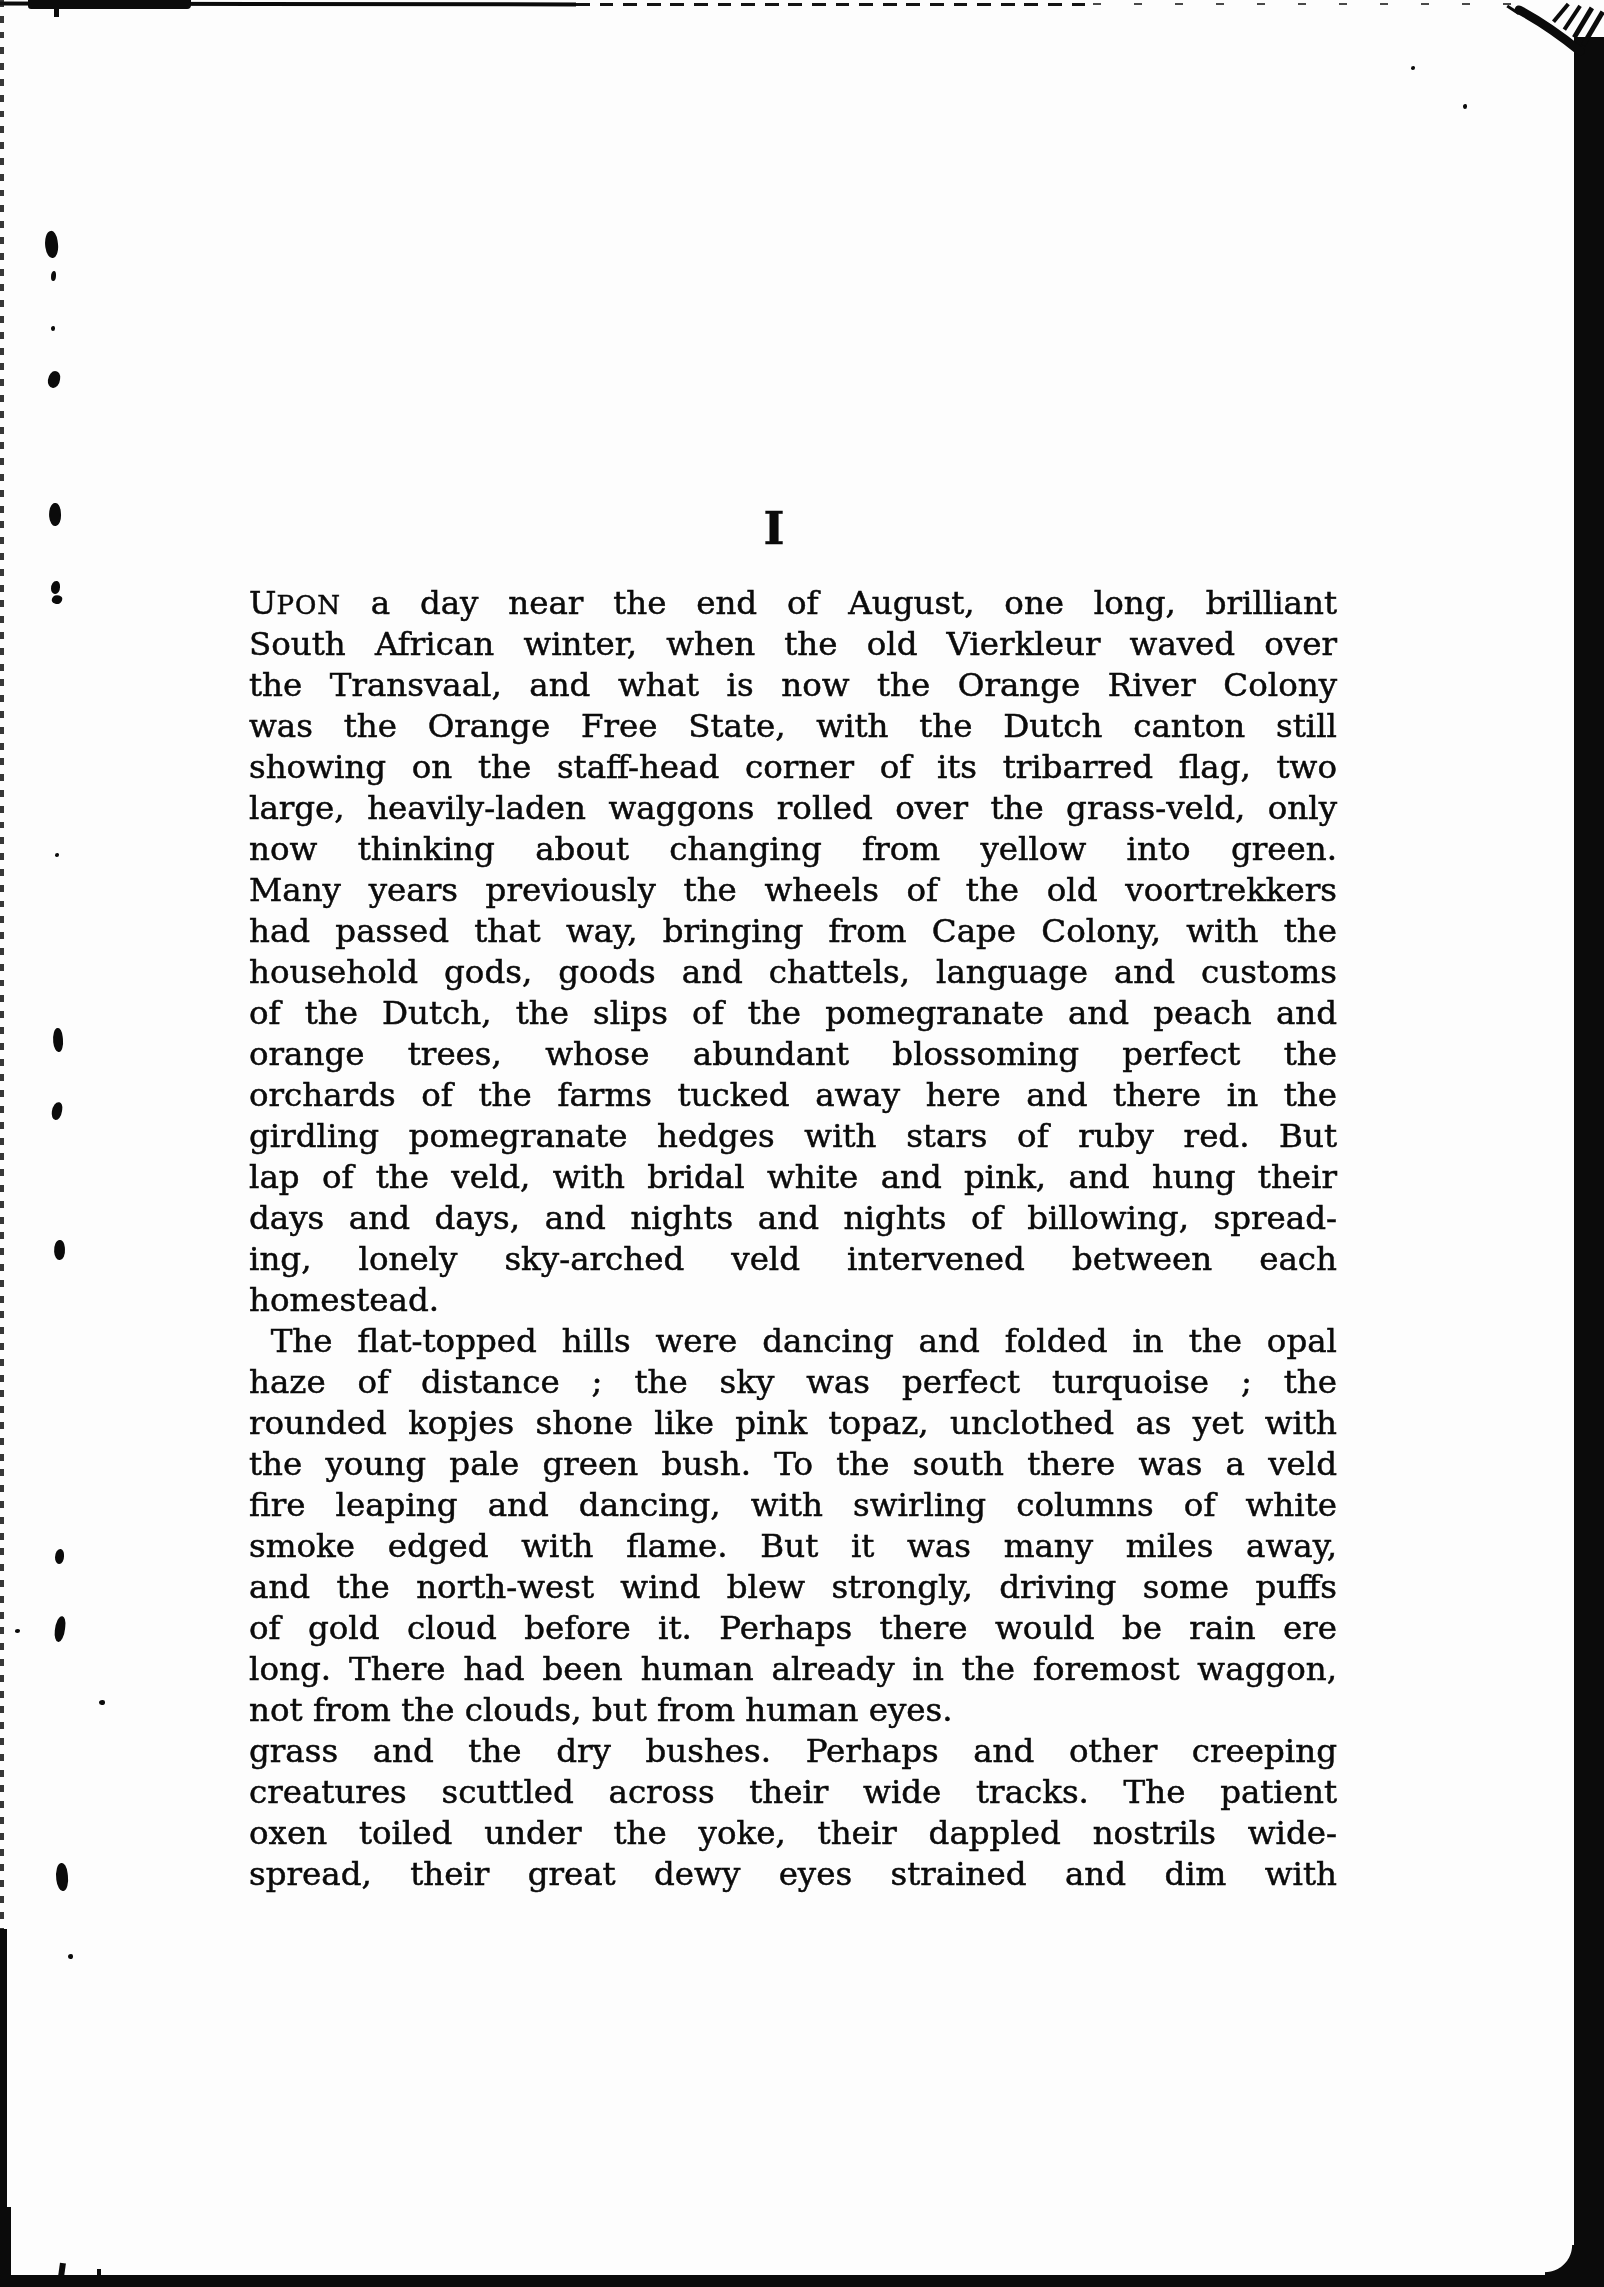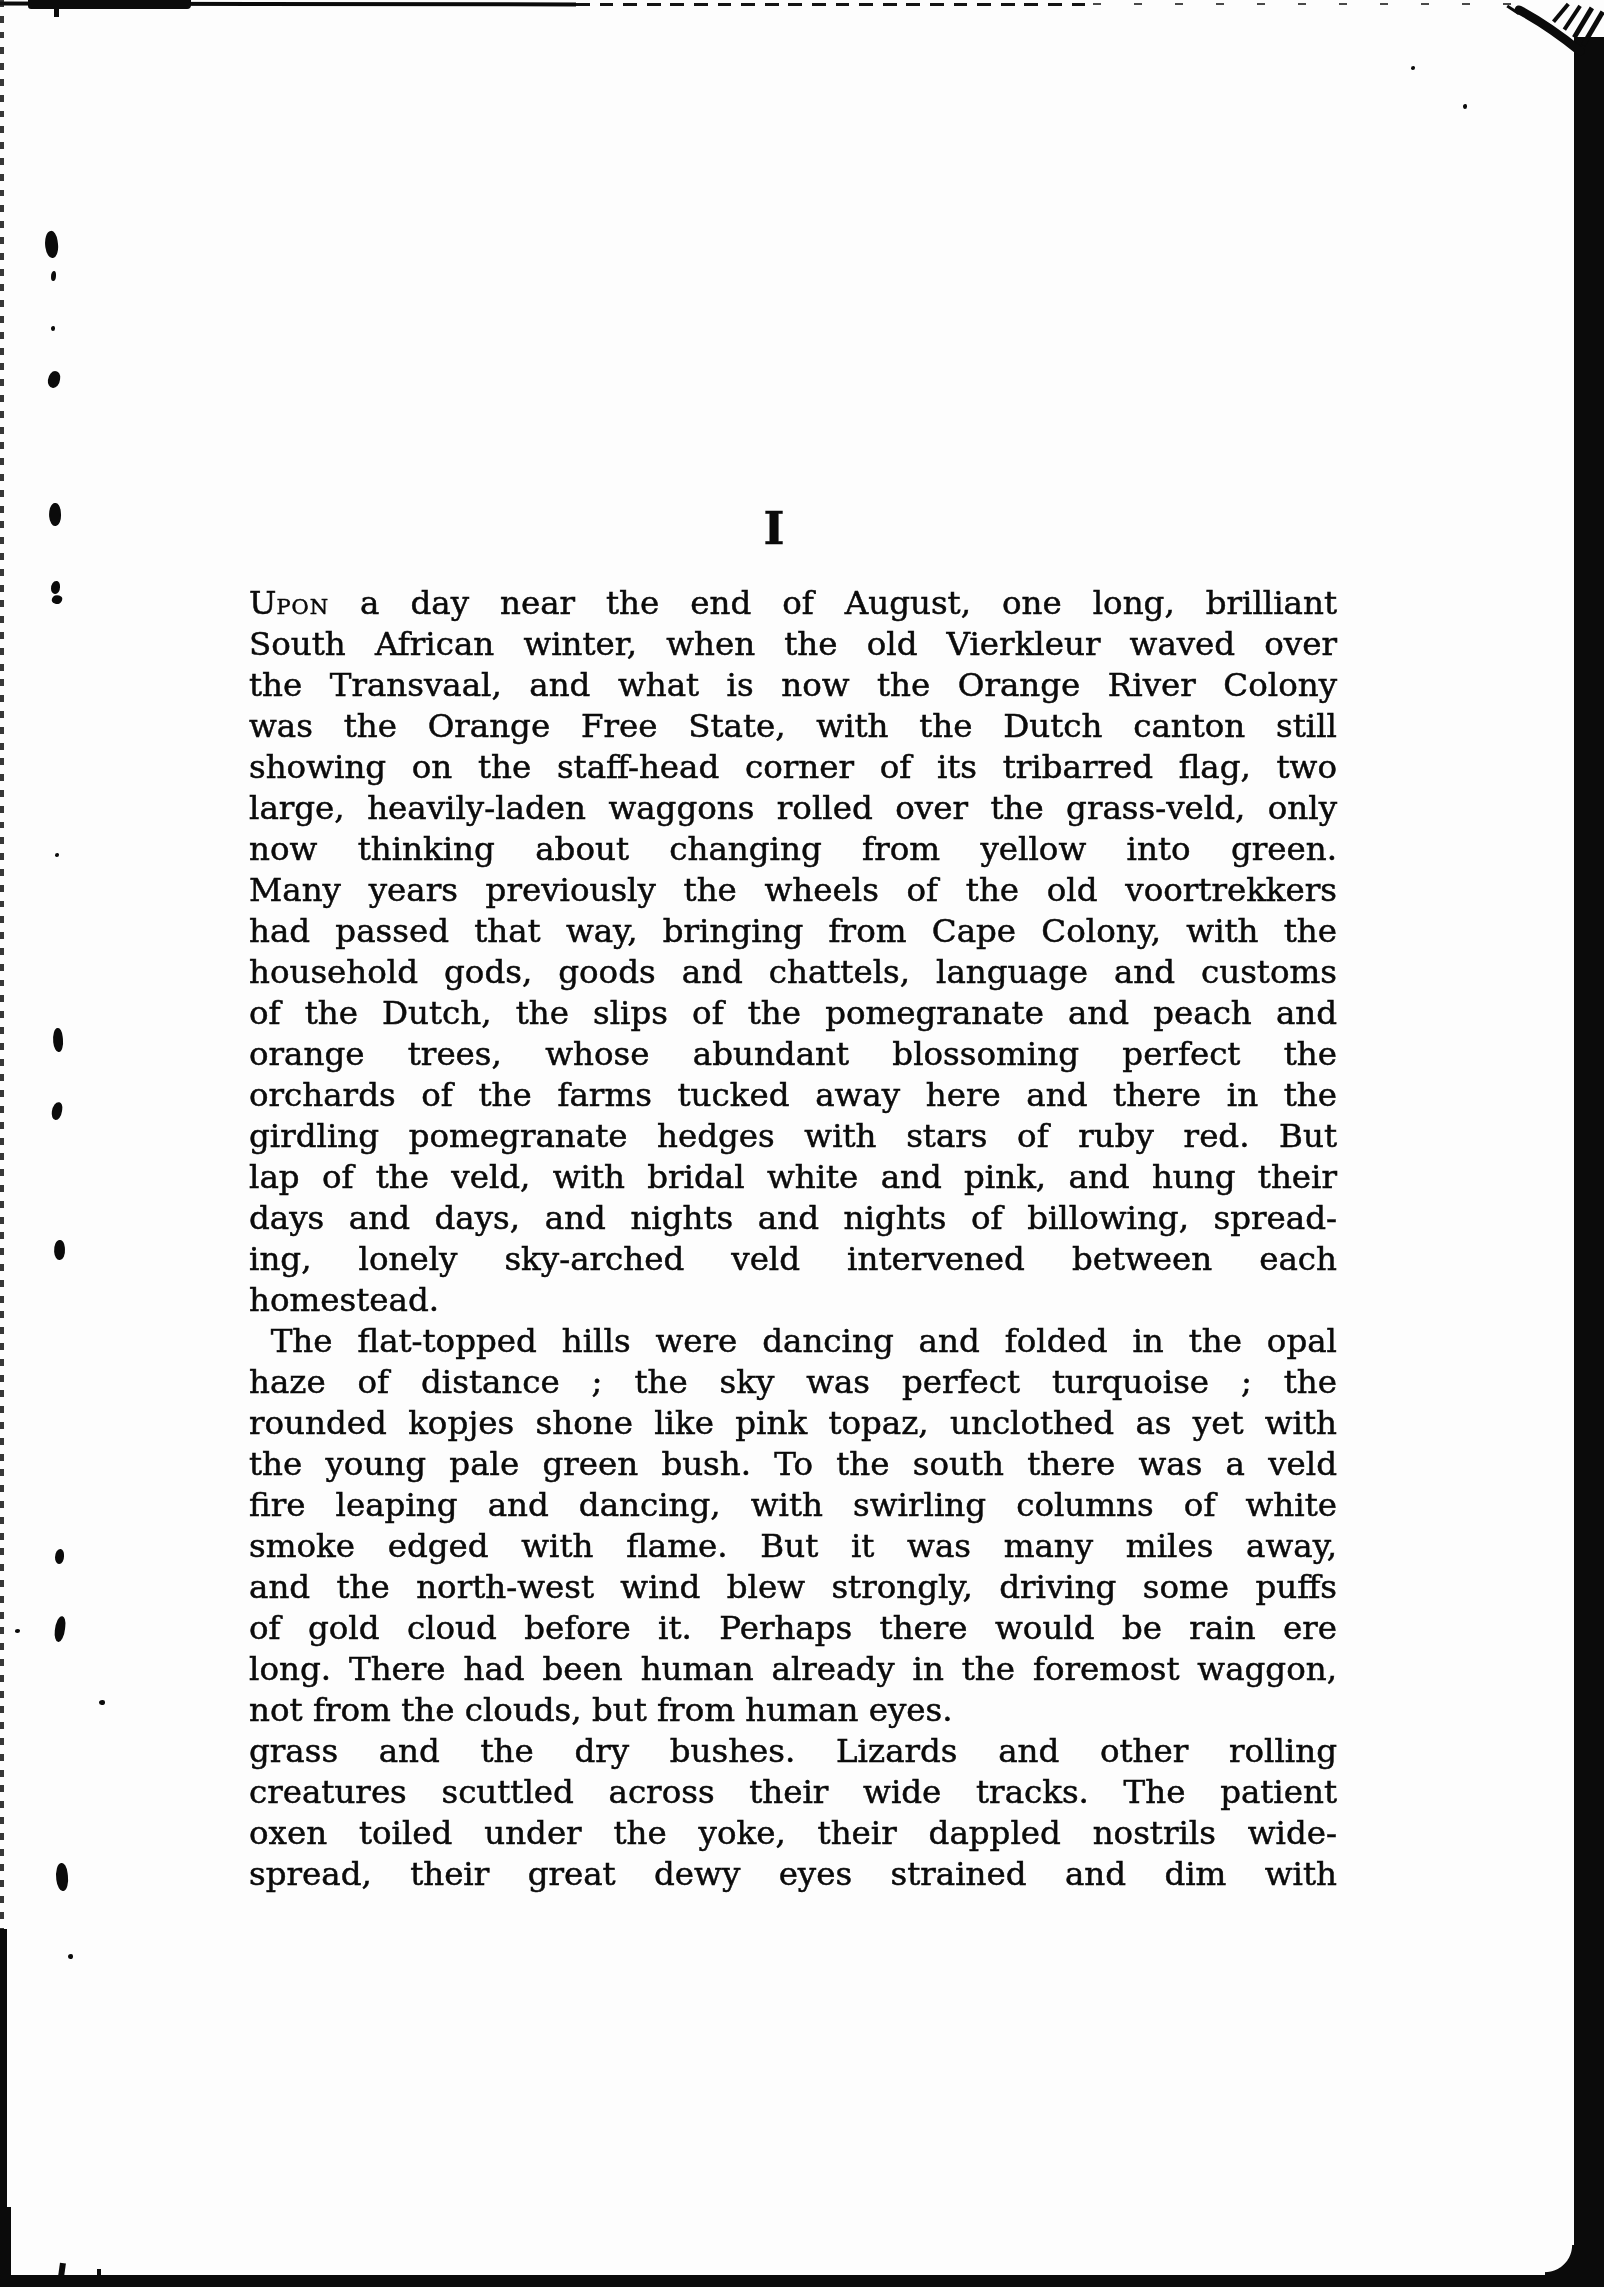--- a/index.html
+++ b/index.html
@@ -40,21 +40,21 @@
     font-size: 32.5px;
     line-height: 41px;
     height: 41px;
     text-align: justify;
     text-align-last: justify;
     white-space: nowrap;
   }
   .line.flush-left { text-align-last: left; }
   .line.indented { text-indent: 21.7px; }
   .lead-cap { font-size: 32.5px; }
-  .lead-sc { font-size: 21px; letter-spacing: 1px; }
+  .lead-sc { font-size: 26px; letter-spacing: 1px; }
 
   
   .art { position: absolute; background: #0b0b0b; }
 
   .top-bar-solid   { left: 0; top: 2px; width: 576px; height: 3.9px; transform: rotate(0.08deg); }
   .top-bar-dash    { left: 576px; top: 3px; width: 517px; height: 3px;
                      background: repeating-linear-gradient(to right, #141414 0 13.8px, transparent 13.8px 23.6px); }
   .top-bar-sparse  { left: 1093px; top: 3px; width: 424px; height: 2px; opacity: .8;
                      background: repeating-linear-gradient(to right, #1c1c1c 0 7.9px, transparent 7.9px 41px); }
   .top-corner-blob { left: 27.6px; top: 0; width: 163px; height: 8.9px; border-radius: 0 0 3.9px 3px; }
@@ -107,21 +107,21 @@
       <div class="line indented">The flat-topped hills were dancing and folded in the opal</div>
       <div class="line">haze of distance ; the sky was perfect turquoise ; the</div>
       <div class="line">rounded kopjes shone like pink topaz, unclothed as yet with</div>
       <div class="line">the young pale green bush.  To the south there was a veld</div>
       <div class="line">fire leaping and dancing, with swirling columns of white</div>
       <div class="line">smoke edged with flame.  But it was many miles away,</div>
       <div class="line">and the north-west wind blew strongly, driving some puffs</div>
       <div class="line">of gold cloud before it.  Perhaps there would be rain ere</div>
       <div class="line">long.  There had been human already in the foremost waggon,</div>
       <div class="line flush-left">not from the clouds, but from human eyes.</div>
-      <div class="line">grass and the dry bushes.  Lizards and other rolling</div>
+      <div class="line">grass and the dry bushes.  Perhaps and other creeping</div>
       <div class="line">creatures scuttled across their wide tracks.  The patient</div>
       <div class="line">oxen toiled under the yoke, their dappled nostrils wide-</div>
       <div class="line">spread, their great dewy eyes strained and dim with</div>
     </div>
 
   <div class="art top-bar-solid"></div>
   <div class="art top-bar-dash"></div>
   <div class="art top-bar-sparse"></div>
   <div class="art top-corner-blob"></div>
   <div class="art top-tick"></div>

